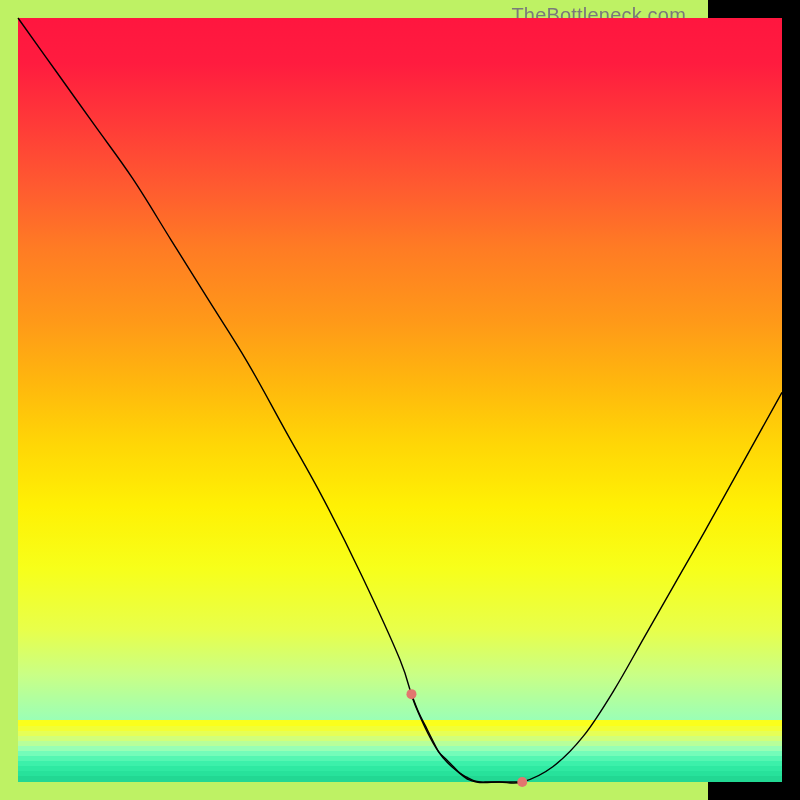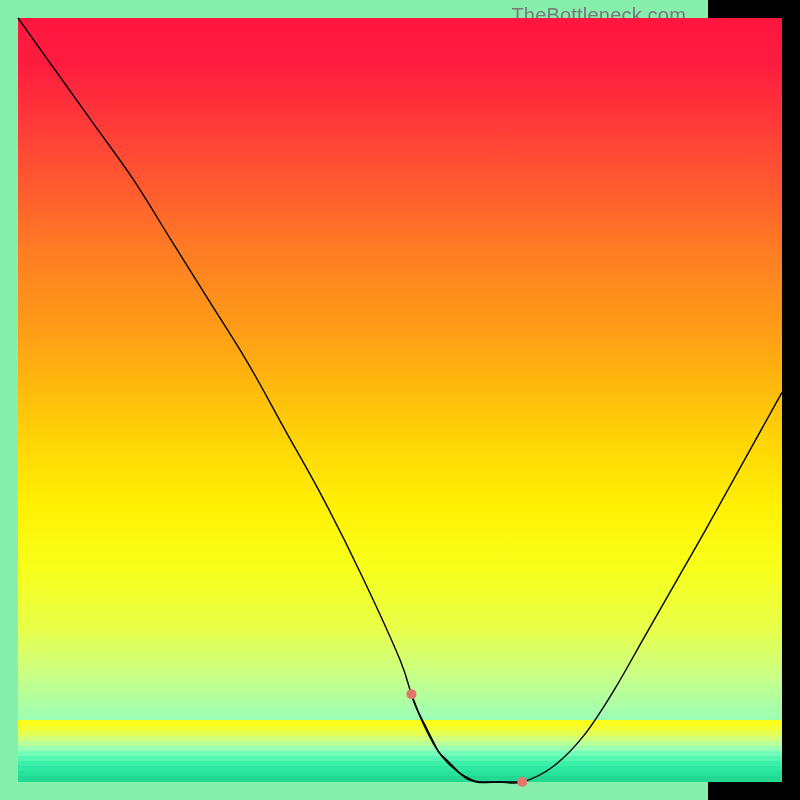--- a/index.html
+++ b/index.html
@@ -8,21 +8,21 @@
     width: 800px;
     height: 800px;
     background: #000;
     overflow: hidden;
     font-family: Arial, Helvetica, sans-serif;
   }
   .stage {
     position: relative;
     width: 708px;
     height: 800px;
-    background: #86efac;
+    background: #bef264;
   }
   .plot {
     position: absolute;
     left: 18px;
     top: 18px;
     width: 764px;
     height: 764px;
     background: linear-gradient(to bottom,
       #ff163f 0%,
       #ff1c3f 6%,

